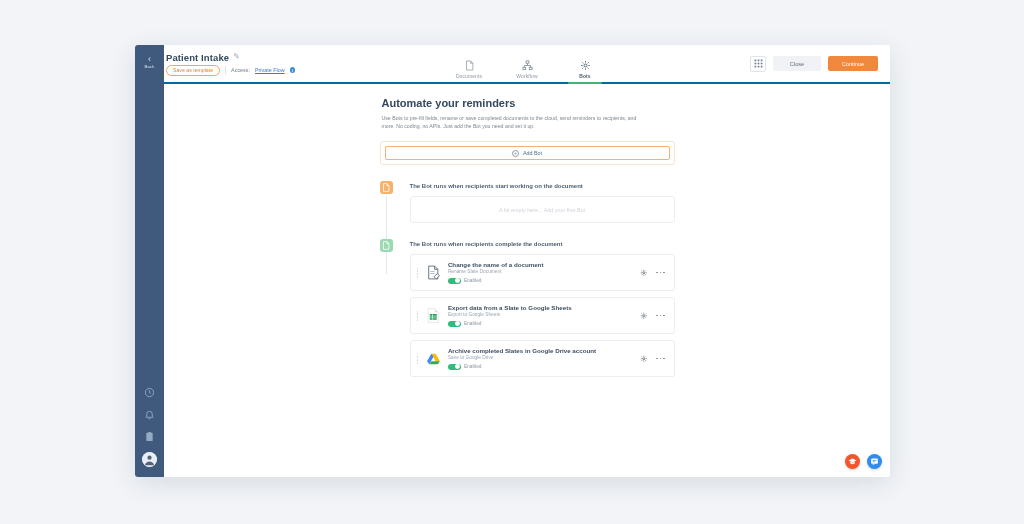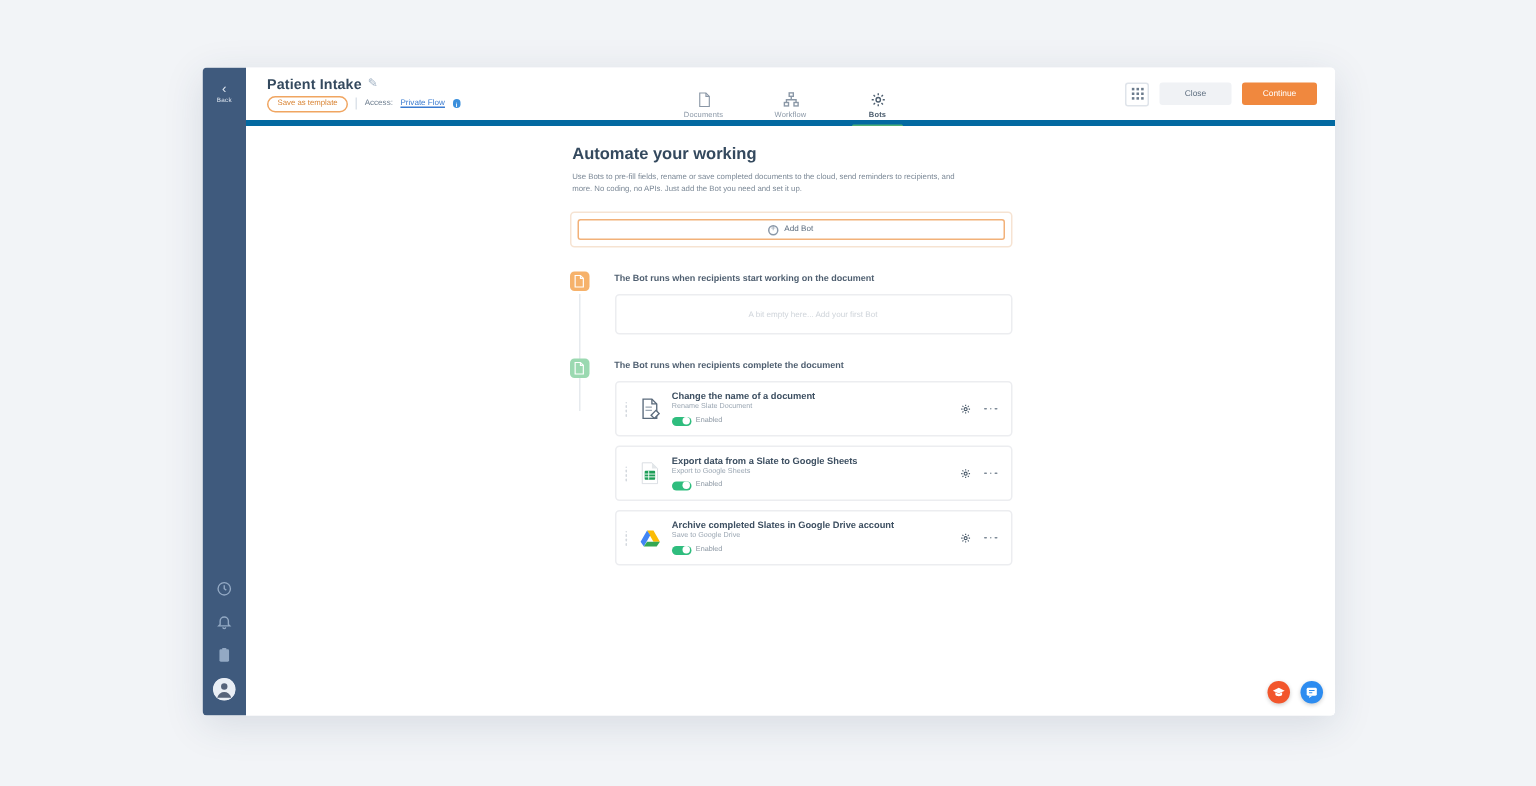--- a/index.html
+++ b/index.html
@@ -45,22 +45,22 @@
     background: #e9eef5; display: flex; align-items: center; justify-content: center;
     cursor: pointer; overflow: hidden;
   }
 
   
   .main { flex: 1; display: flex; flex-direction: column; background: #fff; position: relative; }
 
   
   .topbar {
     height: 39px; flex: 0 0 39px;
-    border-bottom: 4px solid #0369a1;
-    display: flex; padding: 0 12px 0 14px;
+    border-bottom: 2px solid #0369a1;
+    display: flex; align-items: center; padding: 0 12px 0 2px;
     position: relative;
   }
   .doc-meta { display: flex; flex-direction: column; justify-content: center; gap: 2px; }
   .doc-title-row { display: flex; align-items: center; gap: 4px; }
   .doc-title { font-size: 9.5px; font-weight: bold; color: #34495e; letter-spacing: .1px; }
   .pencil { color: #9fb0c2; font-size: 8px; line-height: 1; }
   .sub-row { display: flex; align-items: center; gap: 5px; font-size: 5.4px; color: #7d8c9c; }
   .tpl-pill {
     border: 1px solid #f0a561; color: #d98434; border-radius: 8px;
     padding: 1.5px 6px; font-size: 5.2px; background: #fff; cursor: pointer; white-space: nowrap;
@@ -291,21 +291,21 @@
             </svg>
           </div>
           <div class="btn btn-close">Close</div>
           <div class="btn btn-continue">Continue</div>
         </div>
       </div>
 
       <div class="content">
         <div class="canvas">
 
-          <div class="h1">Automate your working</div>
+          <div class="h1">Automate your reminders</div>
           <div class="lede">Use Bots to pre-fill fields, rename or save completed documents to the cloud, send reminders to recipients, and more. No coding, no APIs. Just add the Bot you need and set it up.</div>
 
           <div class="addbot-wrap">
             <div class="addbot">
               <span class="plus-circle">+</span>
               <span class="addbot-lbl">Add Bot</span>
             </div>
           </div>
 
           <div class="section">

